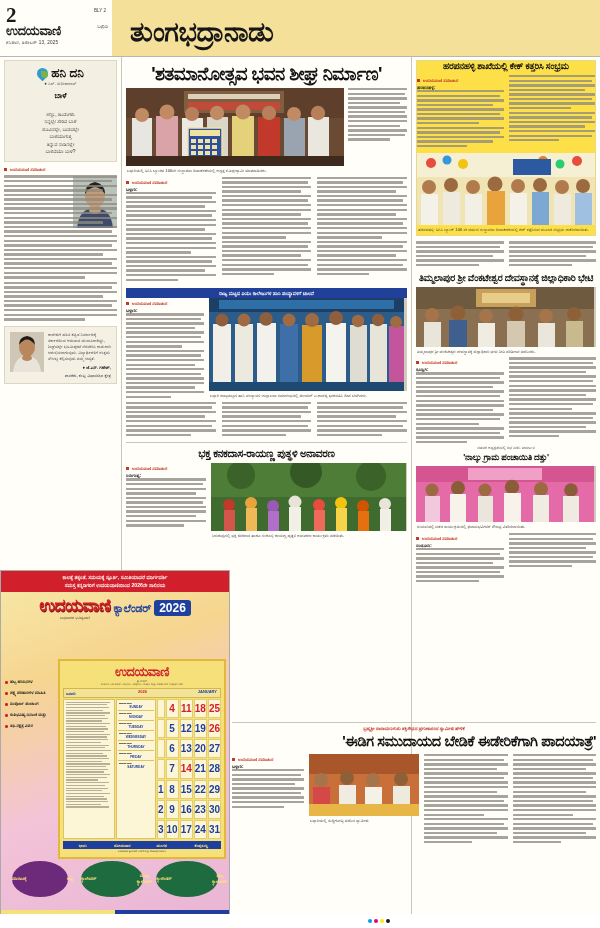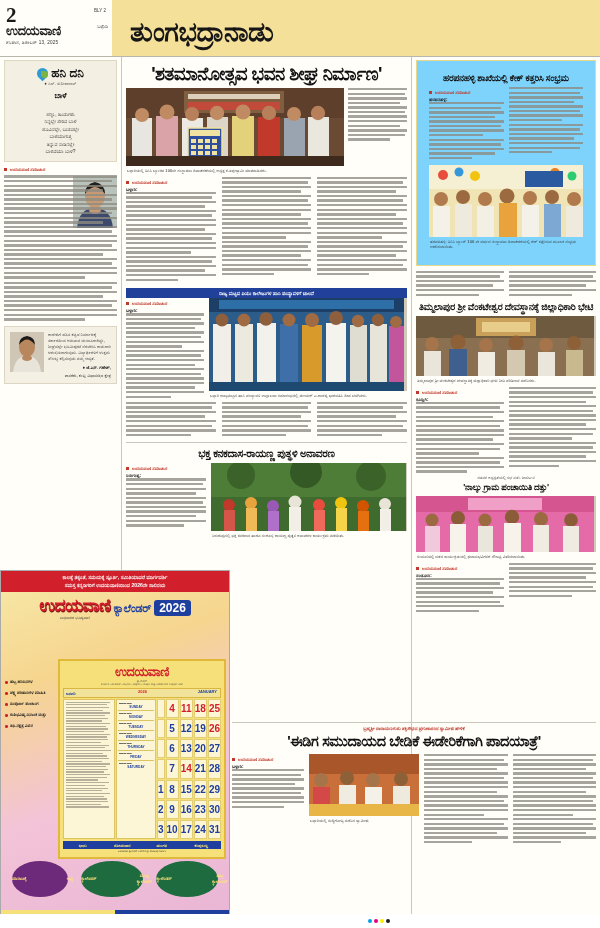--- a/index.html
+++ b/index.html
@@ -92,21 +92,21 @@
     text-align:center; padding:2.5px 2px; margin-top:5px;
   }
   .head2 {
     font-size:14px; font-weight:bold; text-align:center; color:#111;
     line-height:17px; letter-spacing:-0.4px; margin:2px 0 3px;
   }
   .kicker-red { font-size:4.6px; font-weight:bold; color:#c0392b; text-align:center; margin-top:4px;}
   .head3 { font-size:10.5px; font-weight:bold; text-align:center; color:#111; line-height:13px; margin:1px 0 3px; letter-spacing:-0.3px;}
 
   
-  .ybox { background:#7dd3fc; border:1px solid #e8d98a; padding:12px; margin-bottom:5px;}
+  .ybox { background:#fde047; border:1px solid #e8d98a; padding:0; margin-bottom:5px;}
   .ybox-h { font-size:9px; font-weight:bold; text-align:center; color:#111; line-height:11px; margin-bottom:3px; letter-spacing:-0.25px;}
   .rhead { font-size:9.5px; font-weight:bold; text-align:center; color:#111; line-height:12px; letter-spacing:-0.3px; margin:2px 0 3px;}
   .rhead-sm { font-size:8.6px; font-weight:bold; text-align:center; color:#111; line-height:11px; letter-spacing:-0.3px; margin:2px 0 3px;}
   .rkick { font-size:4.1px; color:#444; text-align:center; margin-bottom:1px;}
 
   
   .ad {
     position:absolute; left:0; bottom:0; width:230px; height:358px;
     border:1px solid #aaa; overflow:hidden;
     background:linear-gradient(160deg,#f7e9a8 0%, #f6d58f 28%, #f3c3d8 60%, #e8b5d4 100%);
@@ -783,21 +783,21 @@
           <div class="tl s1"></div>
             <div class="tl s4"></div>
         </div>
       </div>
     </div>
   </div>
 
   <div style="position:absolute; left:232px; top:722px; width:364px;">
     <div style="border-top:1px solid #c9c6bc; padding-top:3px;"></div>
     <div class="rkick" style="color:#c0392b;font-weight:bold;font-size:4.7px;">ಬ್ರಹ್ಮಶ್ರೀ ನಾರಾಯಣಗುರು ಶಕ್ತಿಸೌಧದ ಪ್ರಗುಣಾನಂದ ಸ್ವಾಮೀಜಿ ಹೇಳಿಕೆ</div>
-    <div style="font-size:14.5px;font-weight:bold;text-align:center;color:#111;letter-spacing:-0.4px;line-height:17px;margin:2px 0 4px;">'ಈಡಿಗ ಸಮುದಾಯದ ಬೇಡಿಕೆ ಈಡೇರಿಕೆಗಾಗಿ ಪಾದಯಾತ್ರೆ'</div>
+    <div style="font-size:14.5px;font-weight:bold;text-align:right;color:#111;letter-spacing:-0.4px;line-height:17px;margin:2px 0 4px;">'ಈಡಿಗ ಸಮುದಾಯದ ಬೇಡಿಕೆ ಈಡೇರಿಕೆಗಾಗಿ ಪಾದಯಾತ್ರೆ'</div>
 
     <div style="display:flex;gap:5px;">
       <div style="width:72px;">
         <div class="byline">
           <span class="sq"></span>
           <span class="btxt">ಉದಯವಾಣಿ ಸಮಾಚಾರ</span>
         </div>
         <div class="dateline">ಬಳ್ಳಾರಿ:</div>
         <div class="tl s1"></div>
           <div class="tl s2"></div>

